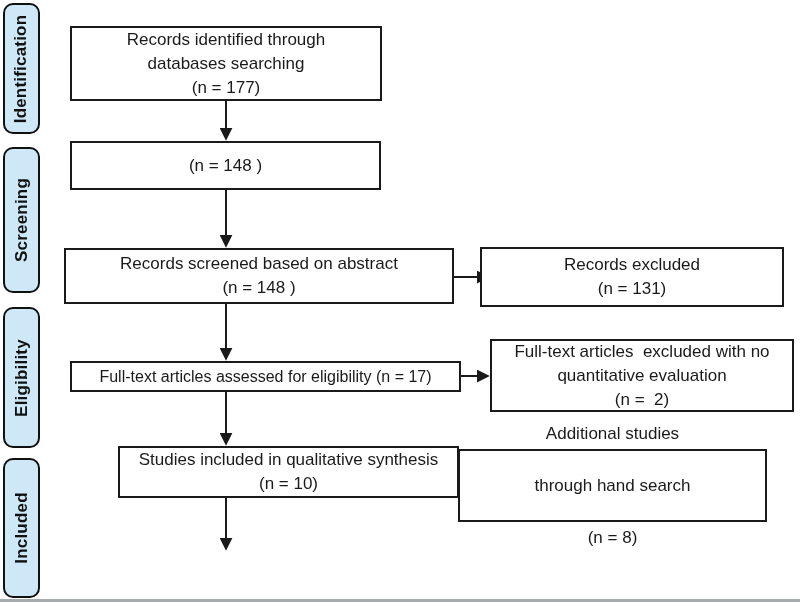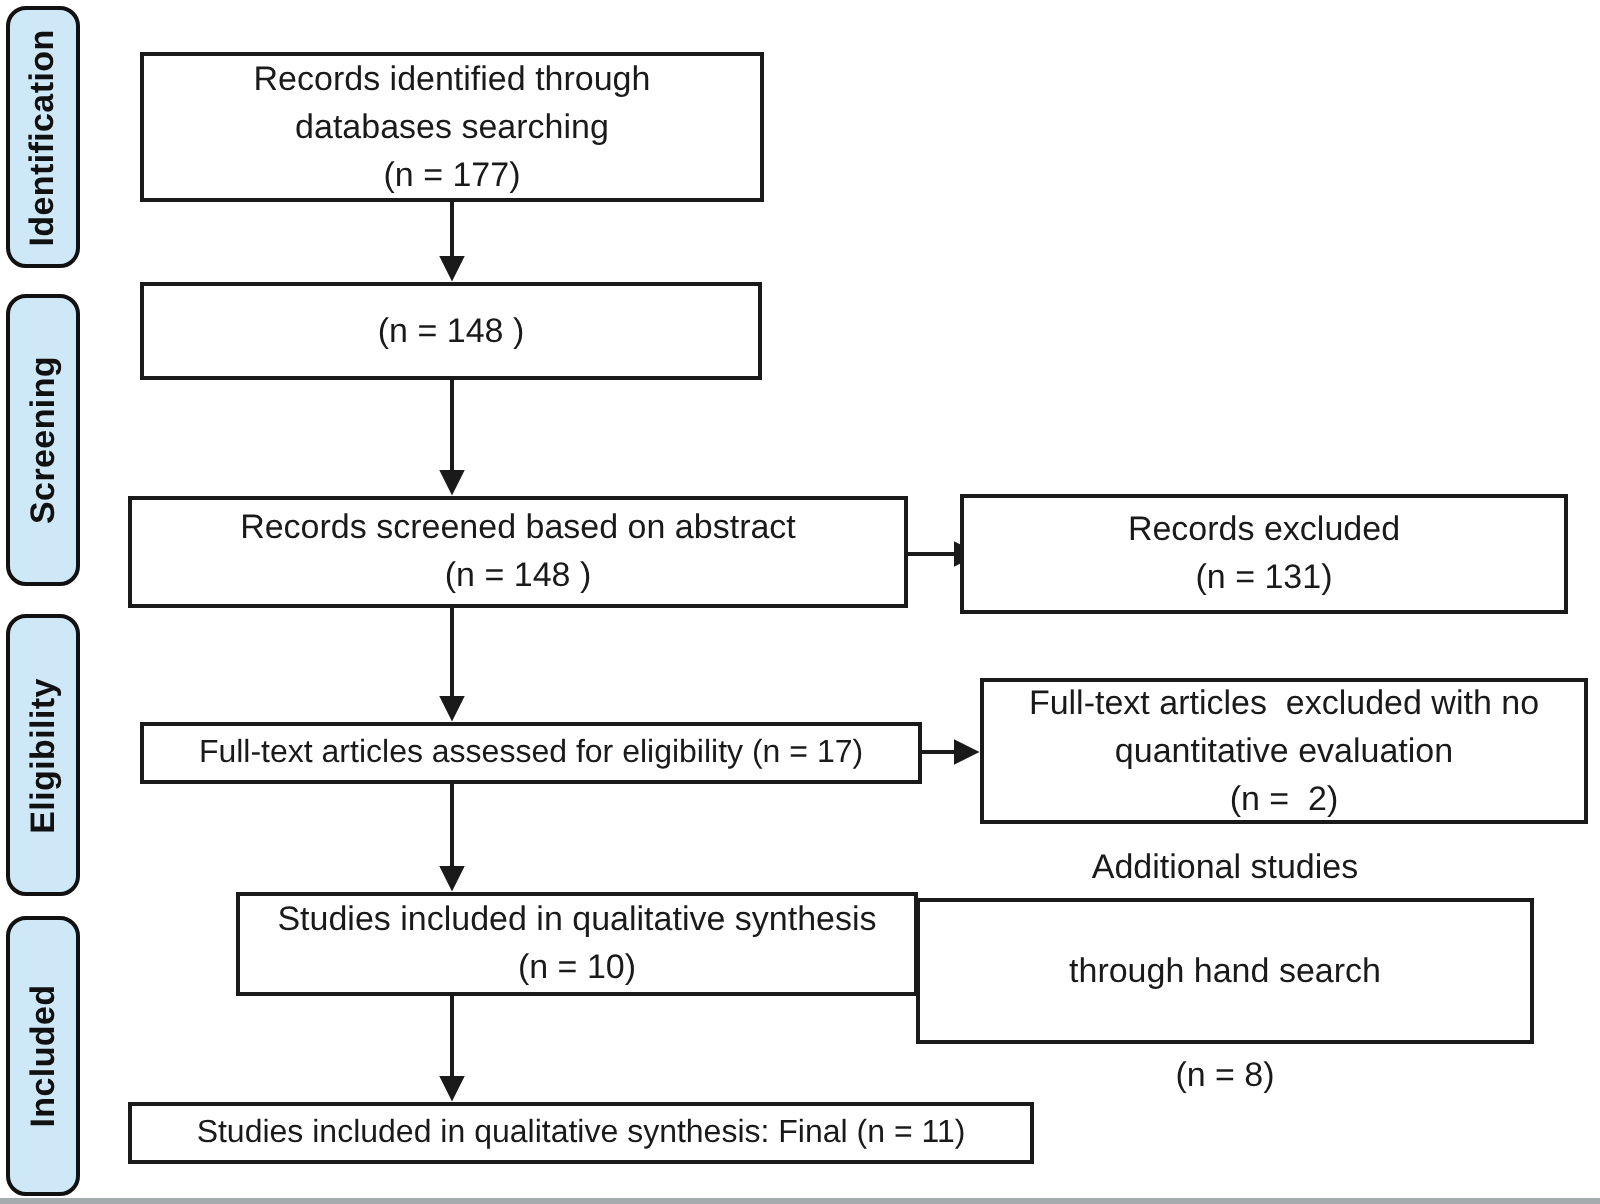--- a/index.html
+++ b/index.html
@@ -141,18 +141,15 @@
     <span class="line">Studies included in qualitative synthesis</span>
     <span class="line">(n = 10)</span>
   </div>
 
   <div class="fbox" style="left:458px; top:449px; width:309px; height:73px;gap:28px;">
     <span class="line">Additional studies</span>
     <span class="line">through hand search</span>
     <span class="line">(n = 8)</span>
   </div>
 
-  <div class="fbox small" style="left:64px; top:551px; width:453px; height:31px;">
-    <span class="line">Studies included in qualitative synthesis: Final (n = 11)</span>
-  </div>
 
   <div id="bottom-edge"></div>
 </div>
 
 </body></html>

